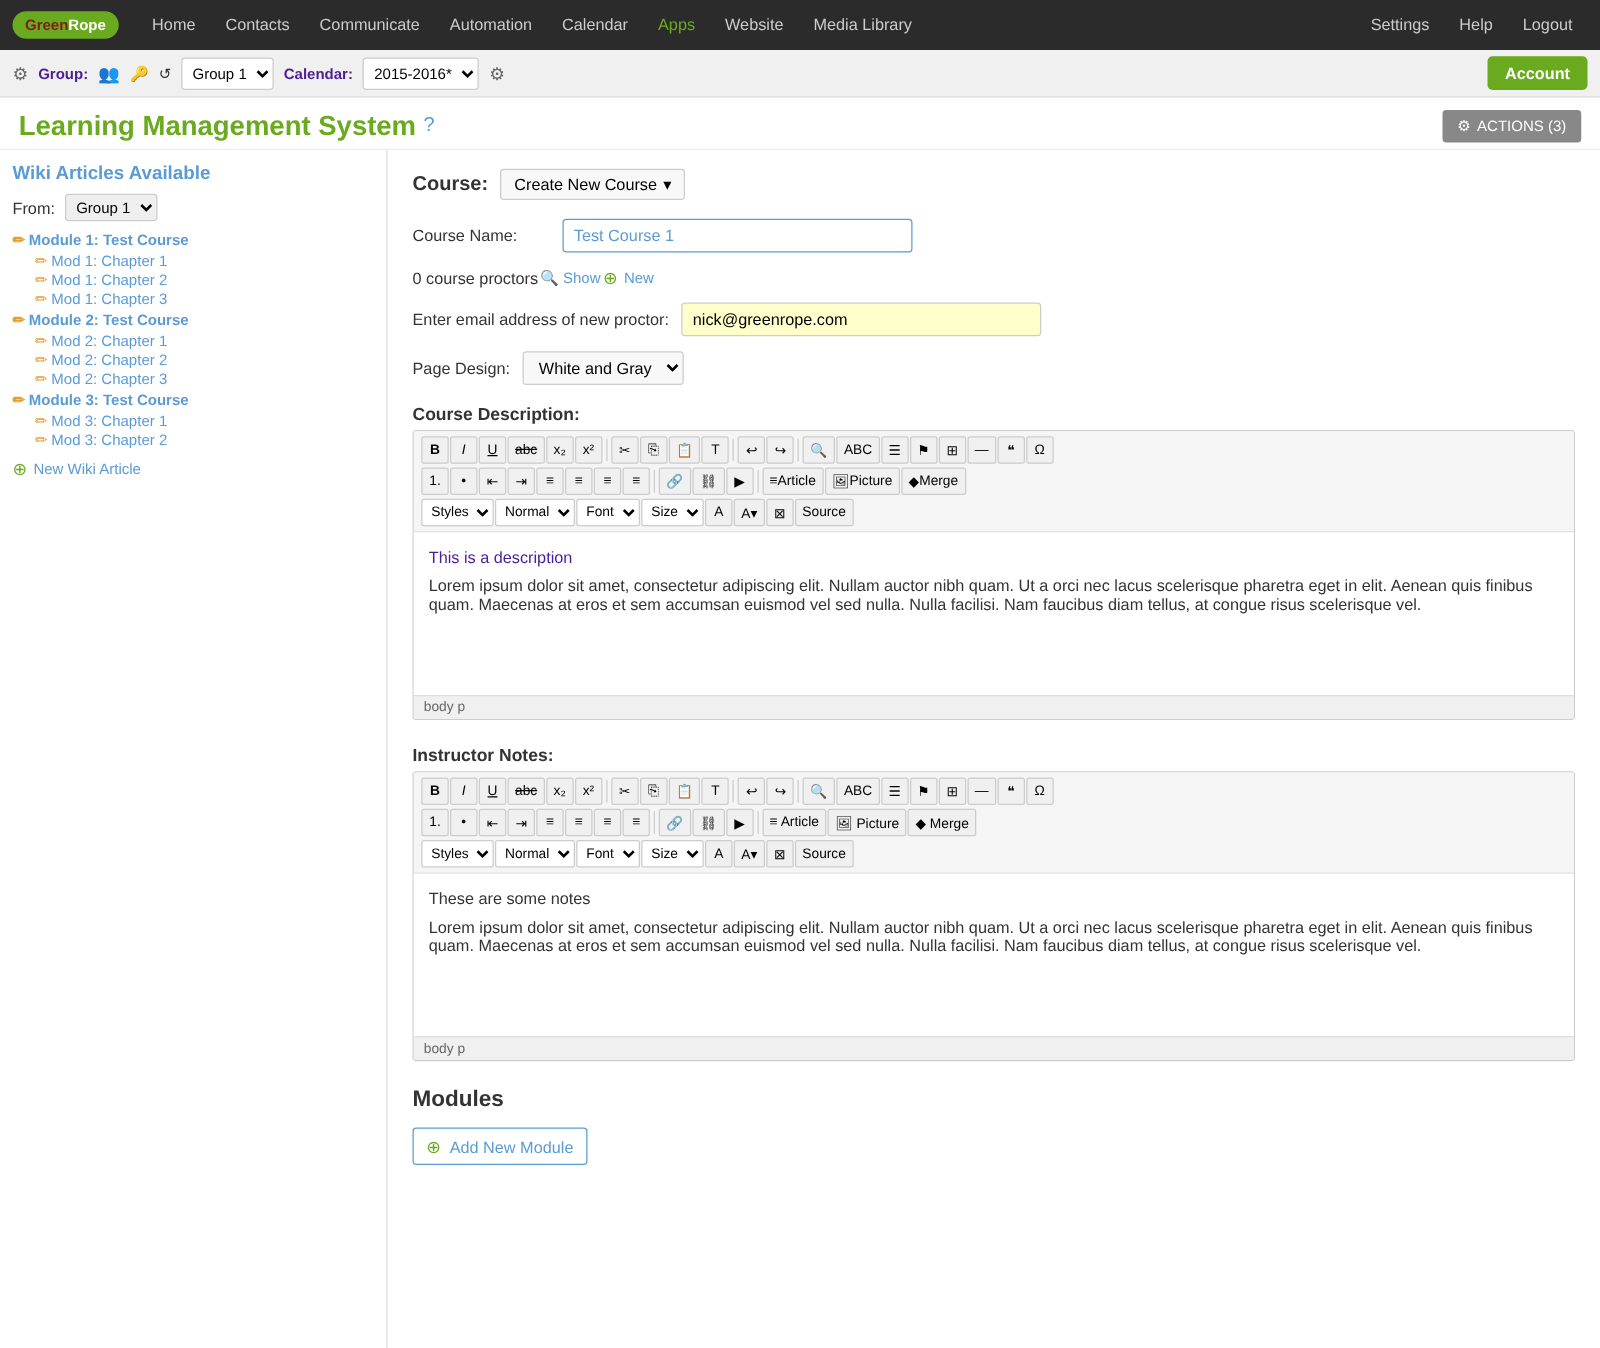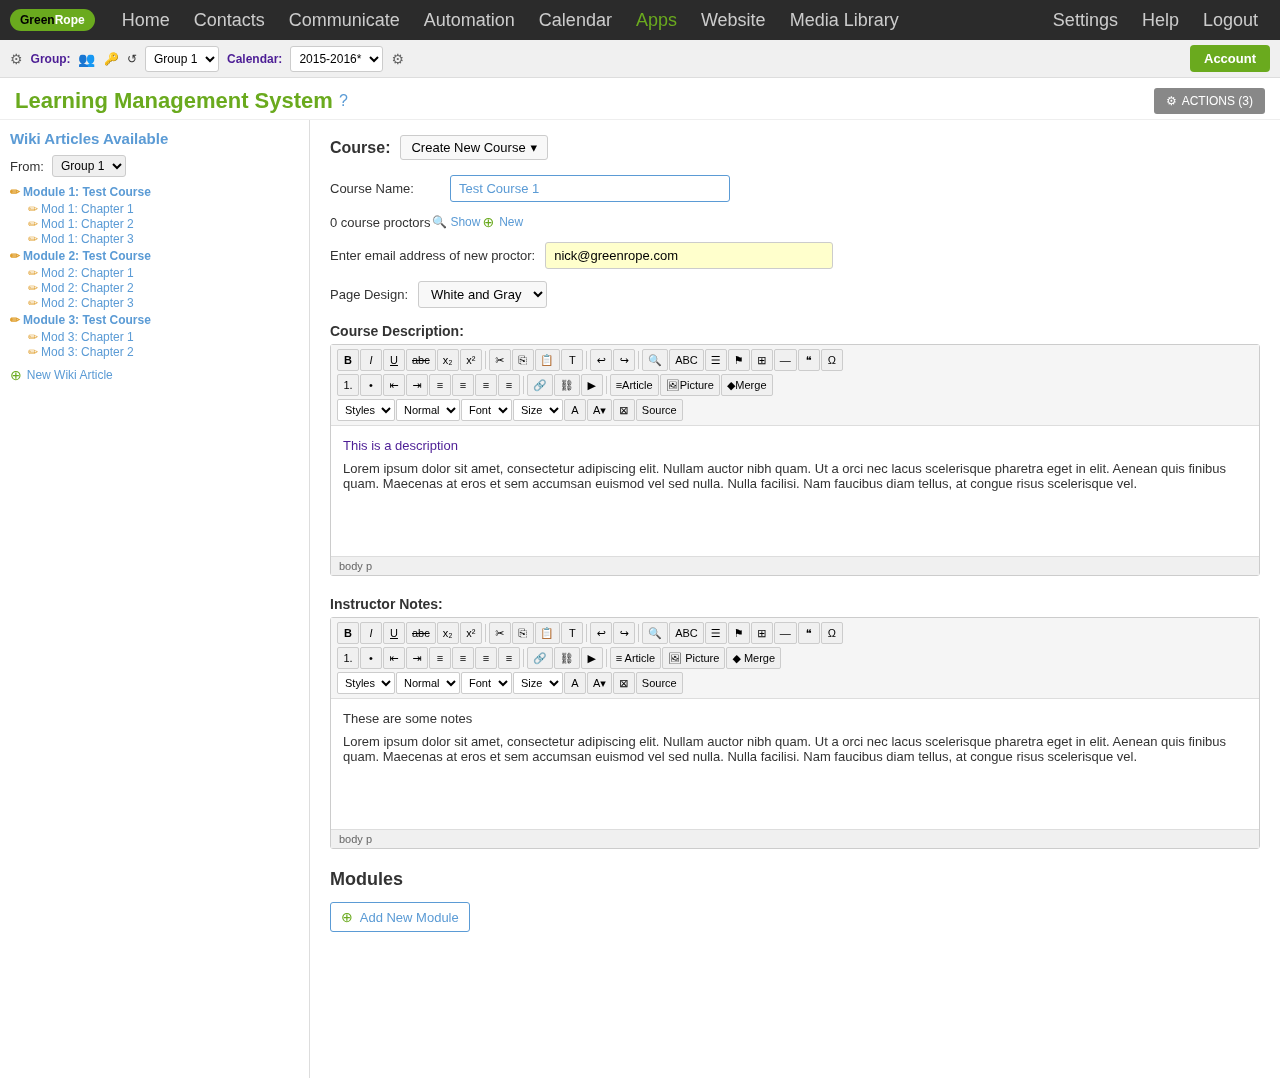--- a/index.html
+++ b/index.html
@@ -2,21 +2,21 @@
 <html><head>
   <meta charset="utf-8">
   <style>
     * { box-sizing: border-box; margin: 0; padding: 0; }
     body { font-family: Arial, sans-serif; font-size: 13px; background: #fff; color: #333; }
 
     
     .top-nav { background: #2b2b2b; display: flex; align-items: center; height: 40px; padding: 0 10px; }
     .logo { background: #6aaa1e; border-radius: 20px; padding: 4px 10px; margin-right: 15px; display: flex; align-items: center; }
     .logo-text { color: #fff; font-weight: bold; font-size: 12px; }
-    .nav-item { color: #ccc; font-size: 18px; padding: 0 12px; cursor: pointer; text-decoration: none; line-height: 40px; }
+    .nav-item { color: #ccc; font-size: 13px; padding: 0 12px; cursor: pointer; text-decoration: none; line-height: 40px; }
     .nav-item.active { color: #6aaa1e; }
     .nav-spacer { flex: 1; }
 
     
     .toolbar { background: #f0f0f0; border-bottom: 1px solid #ddd; display: flex; align-items: center; height: 38px; padding: 0 10px; gap: 8px; }
     .toolbar-label { font-size: 12px; color: #4c1d95; font-weight: bold; }
     .toolbar-select { border: 1px solid #ccc; border-radius: 3px; padding: 2px 4px; font-size: 12px; background: #fff; height: 26px; }
     .account-btn { background: #6aaa1e; color: #fff; border: none; border-radius: 4px; padding: 6px 14px; font-size: 13px; font-weight: bold; cursor: pointer; margin-left: auto; }
     .gear-icon { color: #666; font-size: 14px; cursor: pointer; }
 
@@ -88,21 +88,21 @@
     ::-webkit-scrollbar { width: 8px; }
     ::-webkit-scrollbar-track { background: #f1f1f1; }
     ::-webkit-scrollbar-thumb { background: #ccc; border-radius: 4px; }
   </style>
 </head>
 <body>
 
 <nav class="top-nav">
   <div class="logo">
     <span class="logo-text">
-      <span style="color:#000000">Green</span><span style="color:#fff">Rope</span>
+      <span style="color:#7f1d1d">Green</span><span style="color:#fff">Rope</span>
     </span>
   </div>
   <a class="nav-item">Home</a>
   <a class="nav-item">Contacts</a>
   <a class="nav-item">Communicate</a>
   <a class="nav-item">Automation</a>
   <a class="nav-item">Calendar</a>
   <a class="nav-item active">Apps</a>
   <a class="nav-item">Website</a>
   <a class="nav-item">Media Library</a>

